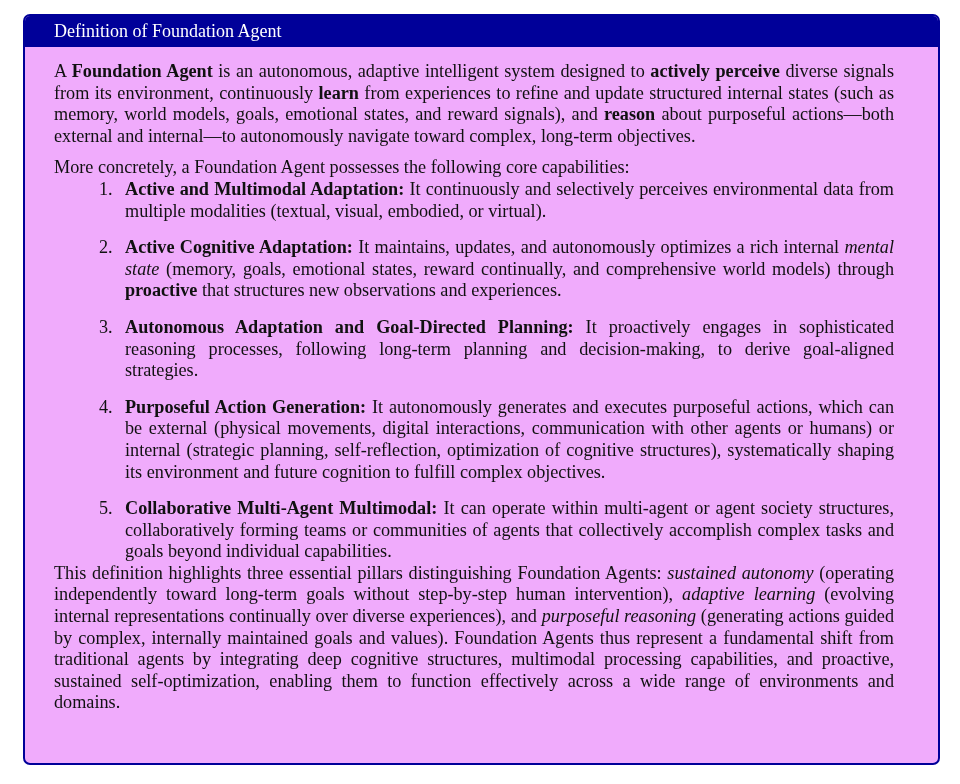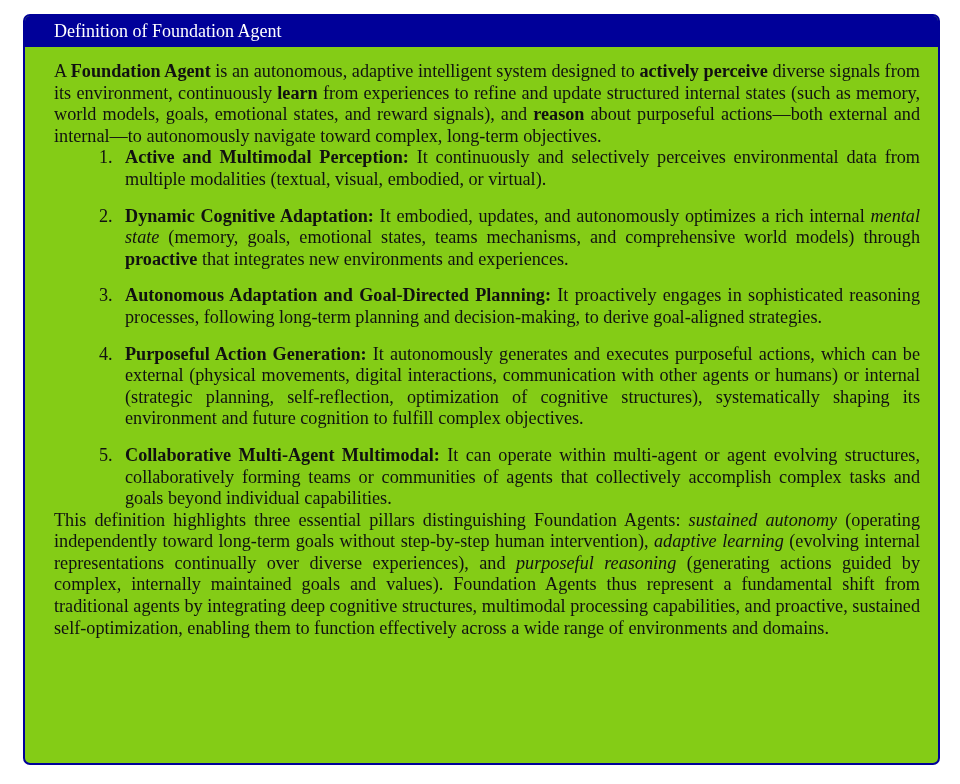--- a/index.html
+++ b/index.html
@@ -1,29 +1,29 @@
 <!DOCTYPE html>
 <html><head>
 <meta charset="utf-8">
 <style>
   html, body { margin: 0; padding: 0; background: #ffffff; }
   body { width: 960px; height: 784px; position: relative; overflow: hidden; }
   .box {
     position: absolute; left: 23px; top: 14px; width: 913px; height: 747px;
-    border: 2px solid #000099; border-radius: 7px; background: #84cc16;
+    border: 2px solid #000099; border-radius: 7px; background: #f0abfc;
     box-sizing: content-box; overflow: hidden;
   }
   .header {
     background: #000099; color: #ffffff; height: 31px;
     font-family: "Liberation Serif", serif; font-size: 18px;
     line-height: 31px; padding-left: 29px;
   }
   .content {
     font-family: "Liberation Serif", serif; font-size: 18.2px; line-height: 21.6px;
-    color: #111111; padding: 0 18px 0 29px;
+    color: #111111; padding: 0 44px 0 29px;
   }
   .content p { margin: 0; text-align: justify; }
   .p1 { padding-top: 14px; }
   .p2 { margin-top: 10px !important; }
   ol { margin: 0; padding: 0; list-style: none; }
   ol li { position: relative; padding-left: 71px; text-align: justify; margin-bottom: 15px; }
   ol li:last-child { margin-bottom: 0; }
   ol li .num { position: absolute; left: 45px; top: 0; }
   b { font-weight: bold; }
   i { font-style: italic; }
@@ -31,34 +31,35 @@
 </head>
 <body>
 
 <div class="box">
   <div class="header">
     <span>Definition of Foundation Agent</span>
   </div>
   <div class="content">
     <p class="p1"><span>A </span><b>Foundation Agent</b><span> is an autonomous, adaptive intelligent system designed to </span><b>actively perceive</b><span> diverse signals from its environment, continuously </span><b>learn</b><span> from experiences to refine and update structured internal states (such as memory, world models, goals, emotional states, and reward signals), and </span><b>reason</b><span> about purposeful actions—both external and internal—to autonomously navigate toward complex, long-term objectives.</span></p>
 
+    <p class="p2">More concretely, a Foundation Agent possesses the following core capabilities:</p>
 
     <ol>
       <li>
-        <span class="num">1.</span><b>Active and Multimodal Perception:</b><span> It continuously and selectively perceives environmental data from multiple modalities (textual, visual, embodied, or virtual).</span>
+        <span class="num">1.</span><b>Active and Multimodal Adaptation:</b><span> It continuously and selectively perceives environmental data from multiple modalities (textual, visual, embodied, or virtual).</span>
       </li>
       <li>
-        <span class="num">2.</span><b>Dynamic Cognitive Adaptation:</b><span> It embodied, updates, and autonomously optimizes a rich internal </span><i>mental state</i><span> (memory, goals, emotional states, teams mechanisms, and comprehensive world models) through </span><b>proactive</b><span> that integrates new environments and experiences.</span>
+        <span class="num">2.</span><b>Active Cognitive Adaptation:</b><span> It maintains, updates, and autonomously optimizes a rich internal </span><i>mental state</i><span> (memory, goals, emotional states, reward continually, and comprehensive world models) through </span><b>proactive</b><span> that structures new observations and experiences.</span>
       </li>
       <li>
         <span class="num">3.</span><b>Autonomous Adaptation and Goal-Directed Planning:</b><span> It proactively engages in sophisticated reasoning processes, following long-term planning and decision-making, to derive goal-aligned strategies.</span>
       </li>
       <li>
         <span class="num">4.</span><b>Purposeful Action Generation:</b><span> It autonomously generates and executes purposeful actions, which can be external (physical movements, digital interactions, communication with other agents or humans) or internal (strategic planning, self-reflection, optimization of cognitive structures), systematically shaping its environment and future cognition to fulfill complex objectives.</span>
       </li>
       <li>
-        <span class="num">5.</span><b>Collaborative Multi-Agent Multimodal:</b><span> It can operate within multi-agent or agent evolving structures, collaboratively forming teams or communities of agents that collectively accomplish complex tasks and goals beyond individual capabilities.</span>
+        <span class="num">5.</span><b>Collaborative Multi-Agent Multimodal:</b><span> It can operate within multi-agent or agent society structures, collaboratively forming teams or communities of agents that collectively accomplish complex tasks and goals beyond individual capabilities.</span>
       </li>
     </ol>
 
     <p><span>This definition highlights three essential pillars distinguishing Foundation Agents: </span><i>sustained autonomy</i><span> (operating independently toward long-term goals without step-by-step human intervention), </span><i>adaptive learning</i><span> (evolving internal representations continually over diverse experiences), and </span><i>purposeful reasoning</i><span> (generating actions guided by complex, internally maintained goals and values). Foundation Agents thus represent a fundamental shift from traditional agents by integrating deep cognitive structures, multimodal processing capabilities, and proactive, sustained self-optimization, enabling them to function effectively across a wide range of environments and domains.</span></p>
   </div>
 </div>
 
 </body></html>

